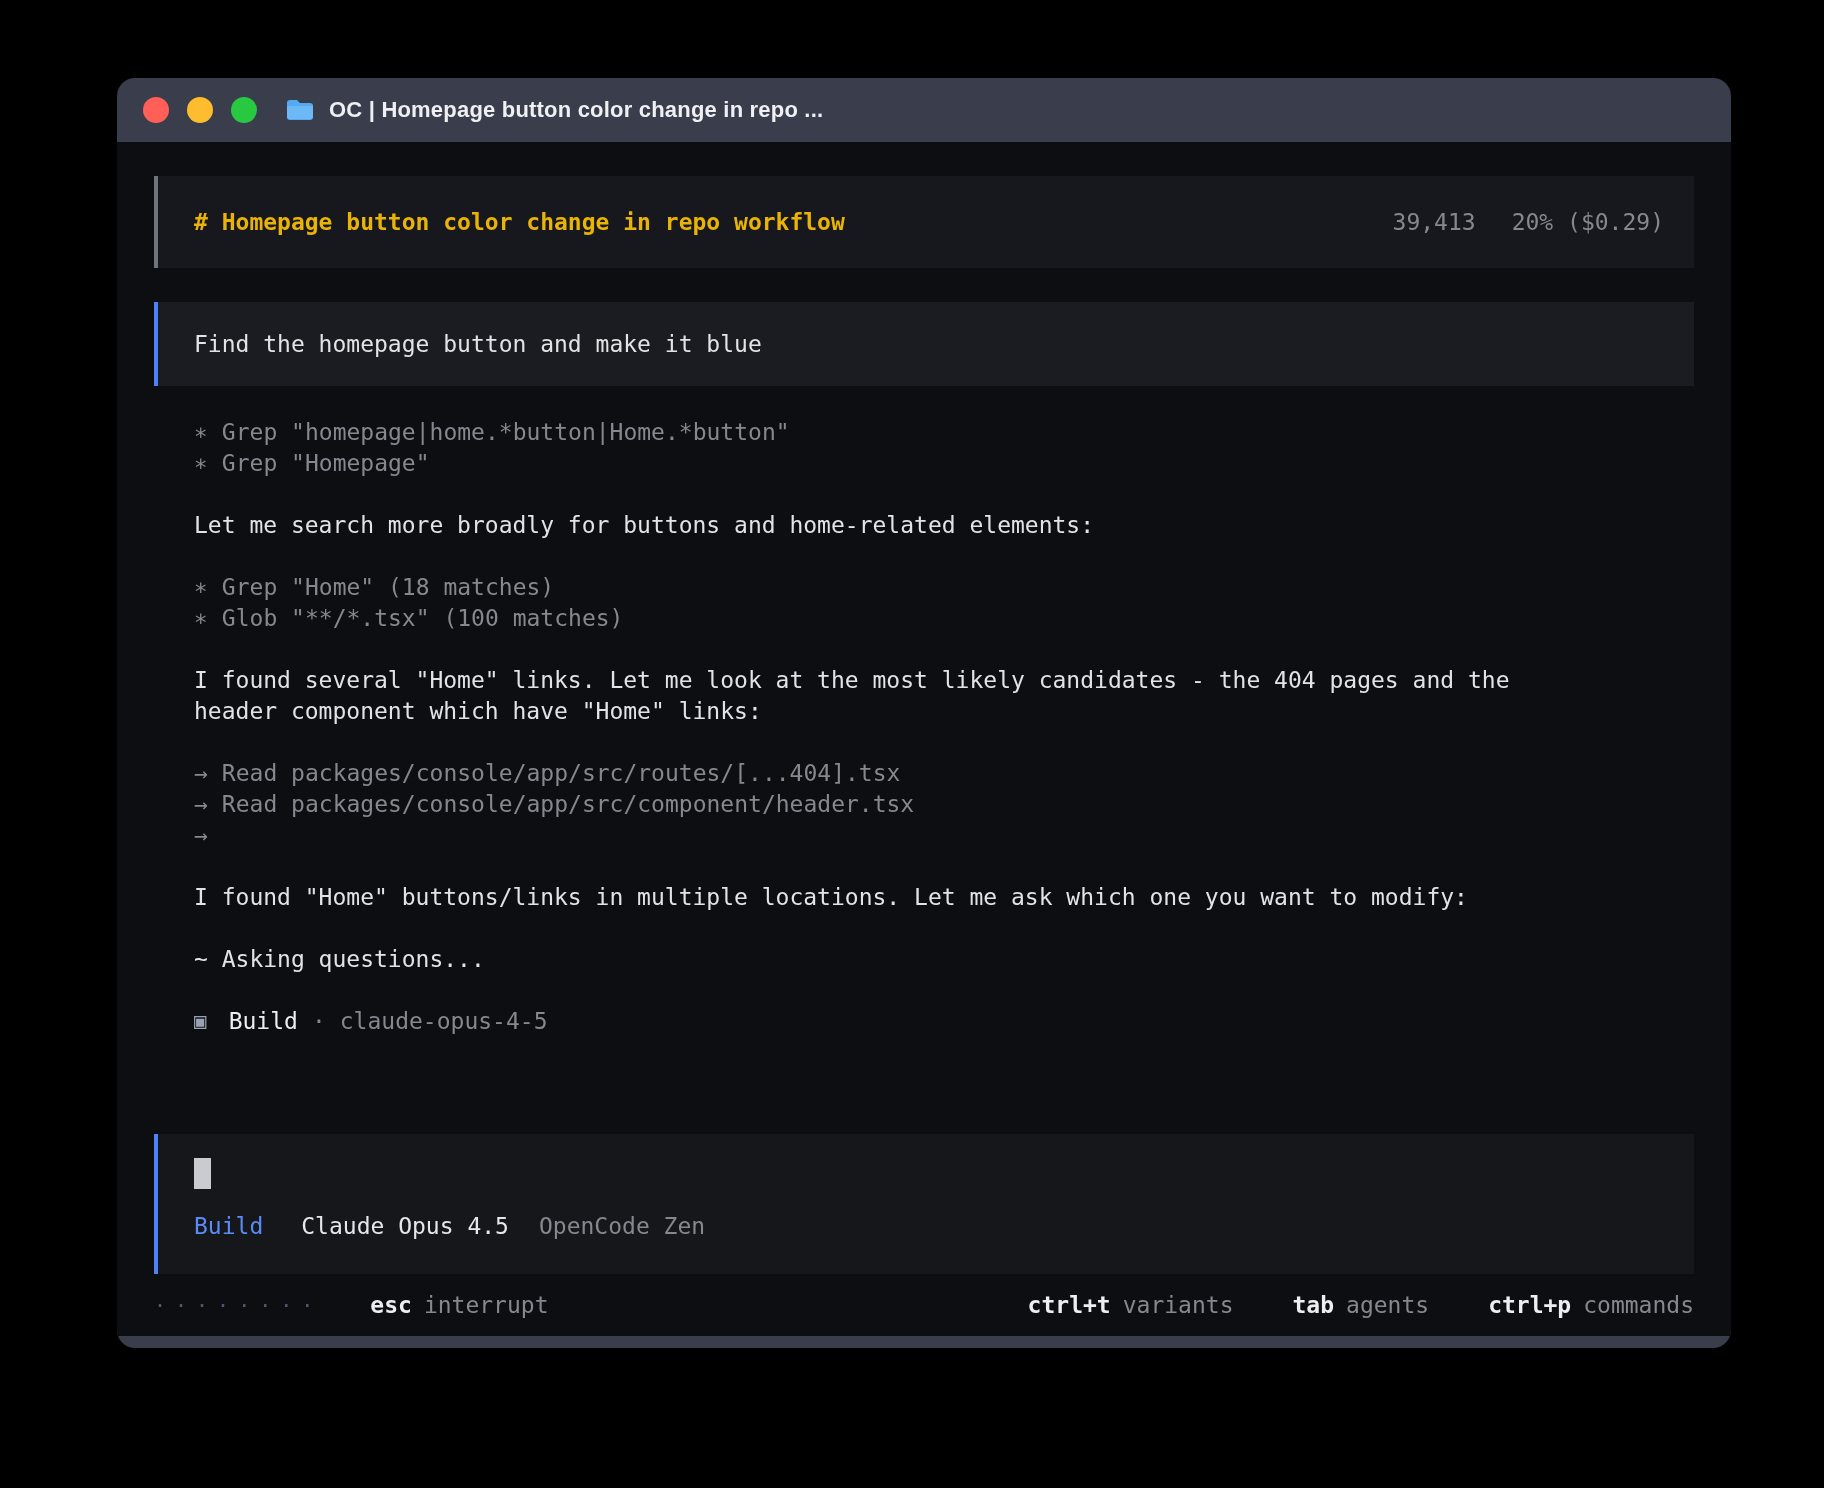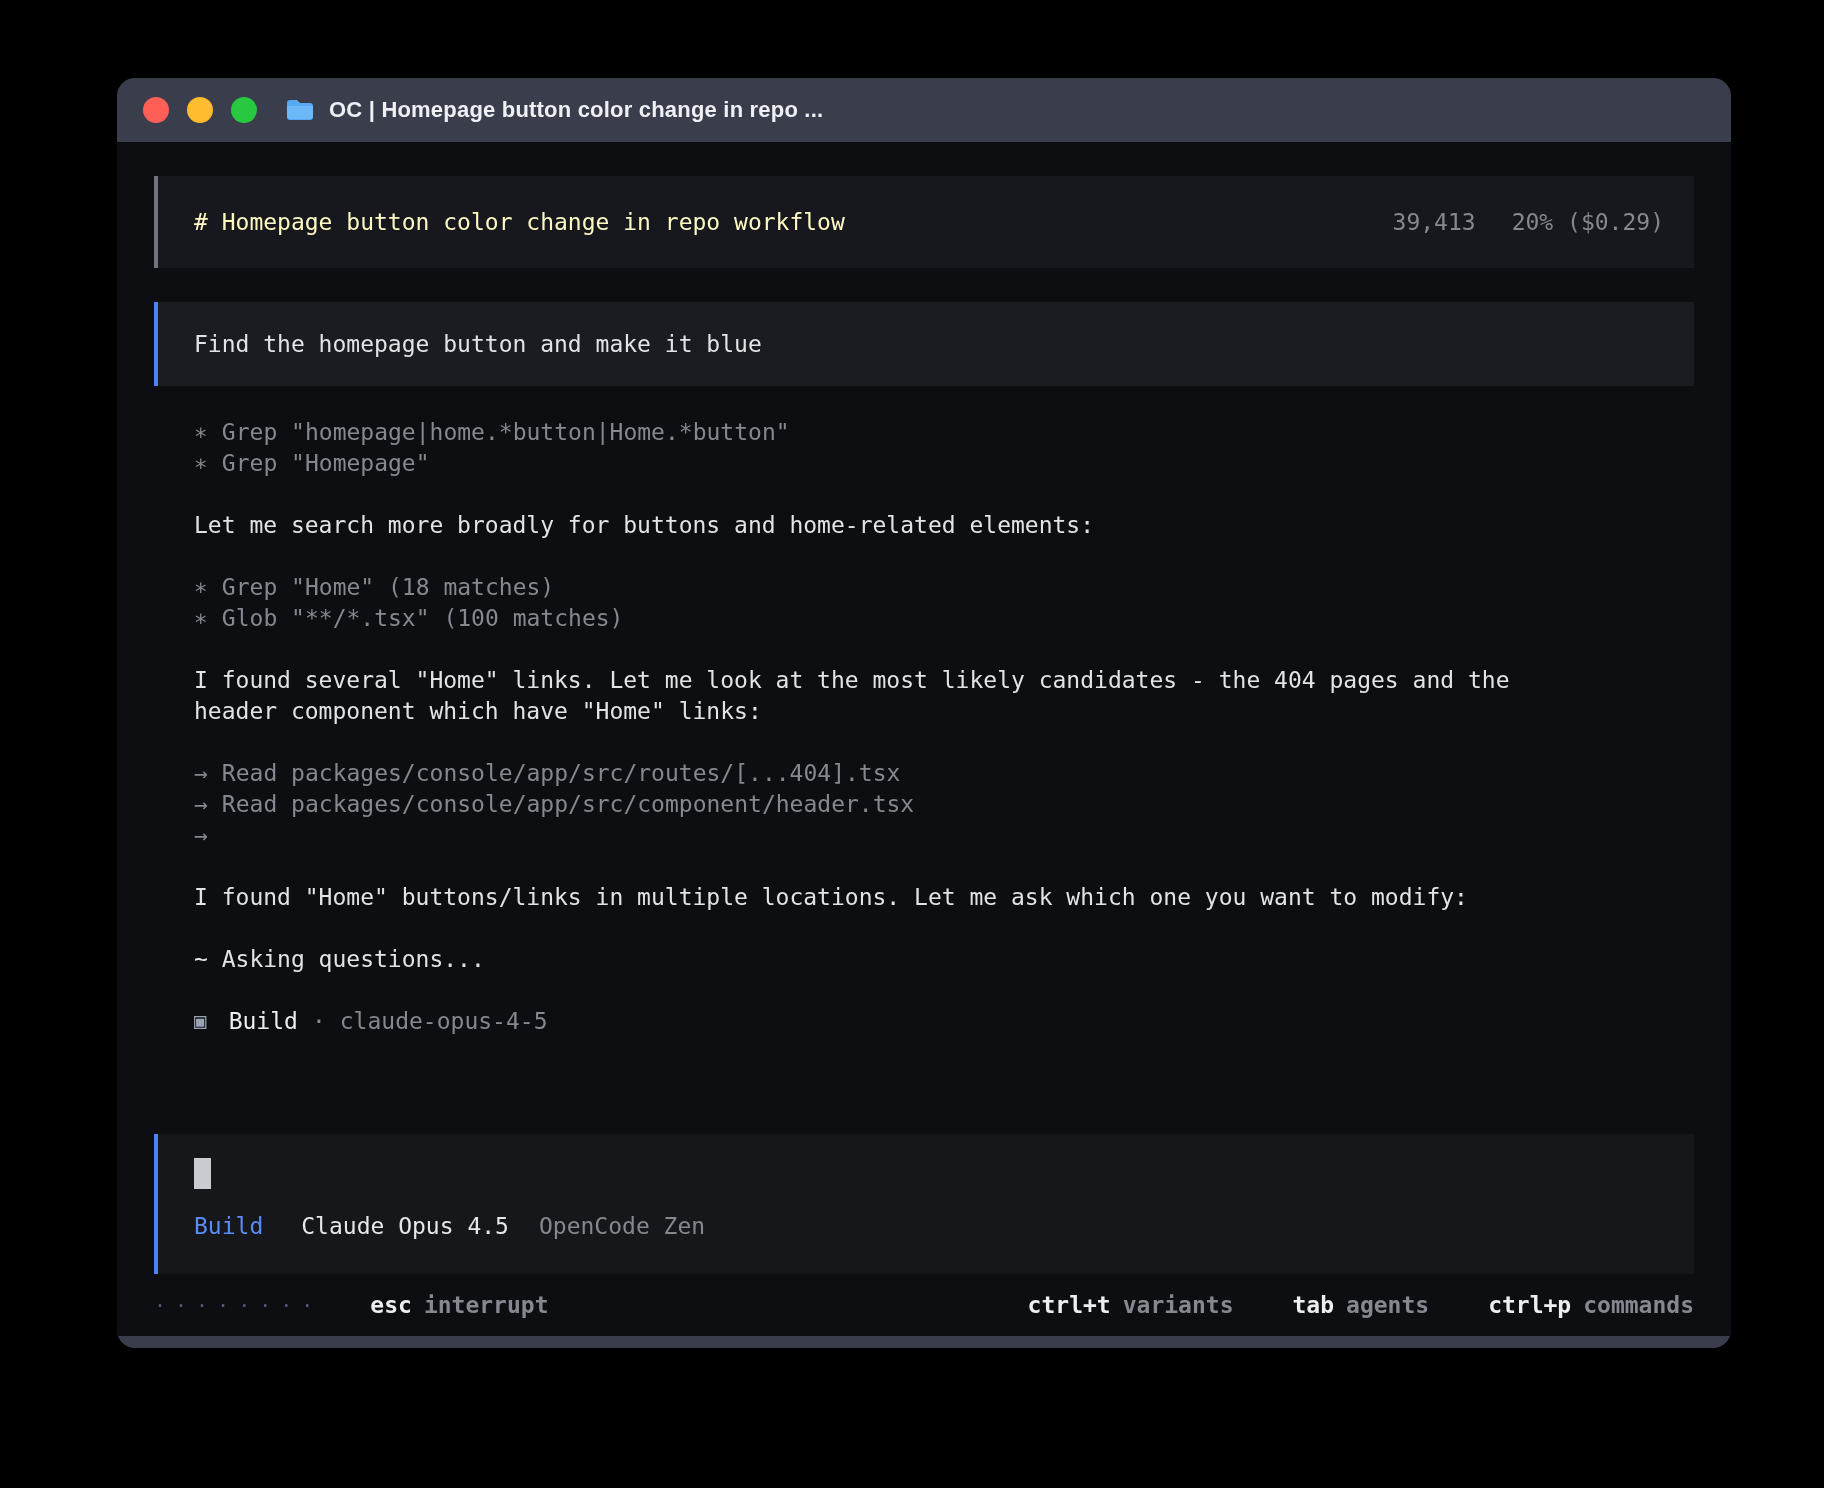--- a/index.html
+++ b/index.html
@@ -55,21 +55,21 @@
   .session-header {
     background:var(--block_bg, #17181d);
     border-left:4px solid var(--border_gray, #70747d);
     height:92px;
     display:flex;
     align-items:center;
     justify-content:space-between;
     padding:0 30px 0 36px;
     flex:0 0 auto;
   }
-  .sh-title { font-weight:normal; color:#fef9c3; }
+  .sh-title { font-weight:bold; color:#eab308; }
   .sh-right { display:flex; gap:36px; color:var(--text_muted, #85888f);margin-left:12px; }
   .user-block {
     margin-top:34px;
     background:var(--user_block_bg, #1a1c21);
     border-left:4px solid var(--accent_blue, #4e82f7);
     height:84px;
     display:flex;
     align-items:center;
     padding-left:36px;
     flex:0 0 auto;
@@ -106,21 +106,21 @@
     justify-content:space-between;
   }
   .f-left { display:flex; align-items:center; }
   .dots {
     color:var(--spinner, #4c5a78);
     font-size:20px;
     letter-spacing:9px;
     margin-right:48px;
   }
   .key { font-weight:bold; color:#eceef1; }
-  .klabel { color:var(--text_muted, #85888f); margin-left:12px;font-weight:bold; }
+  .klabel { color:var(--text_muted, #85888f); margin-left:12px; }
   .f-right { display:flex; align-items:center; gap:59px; }
   .shortcut { display:flex; align-items:center; }
 </style>
 </head>
 <body>
 
 <div class="page">
   <div class="window">
 
     <div class="titlebar">

